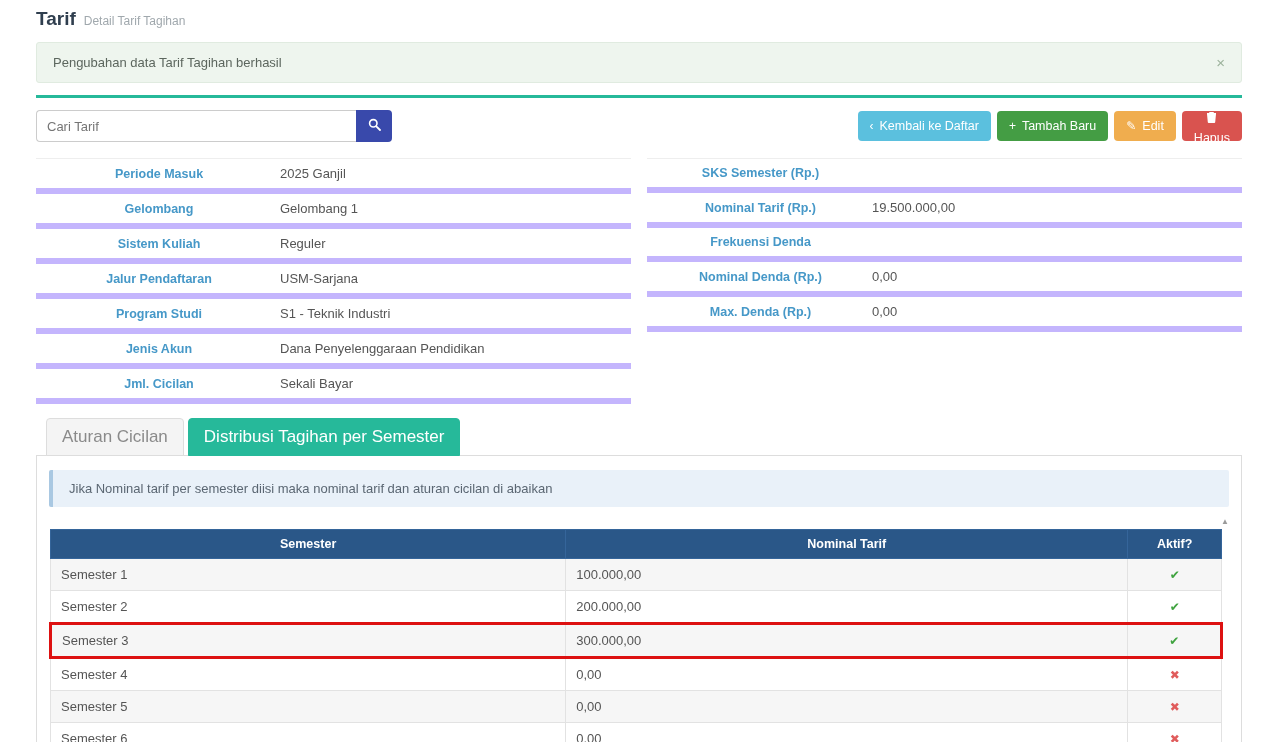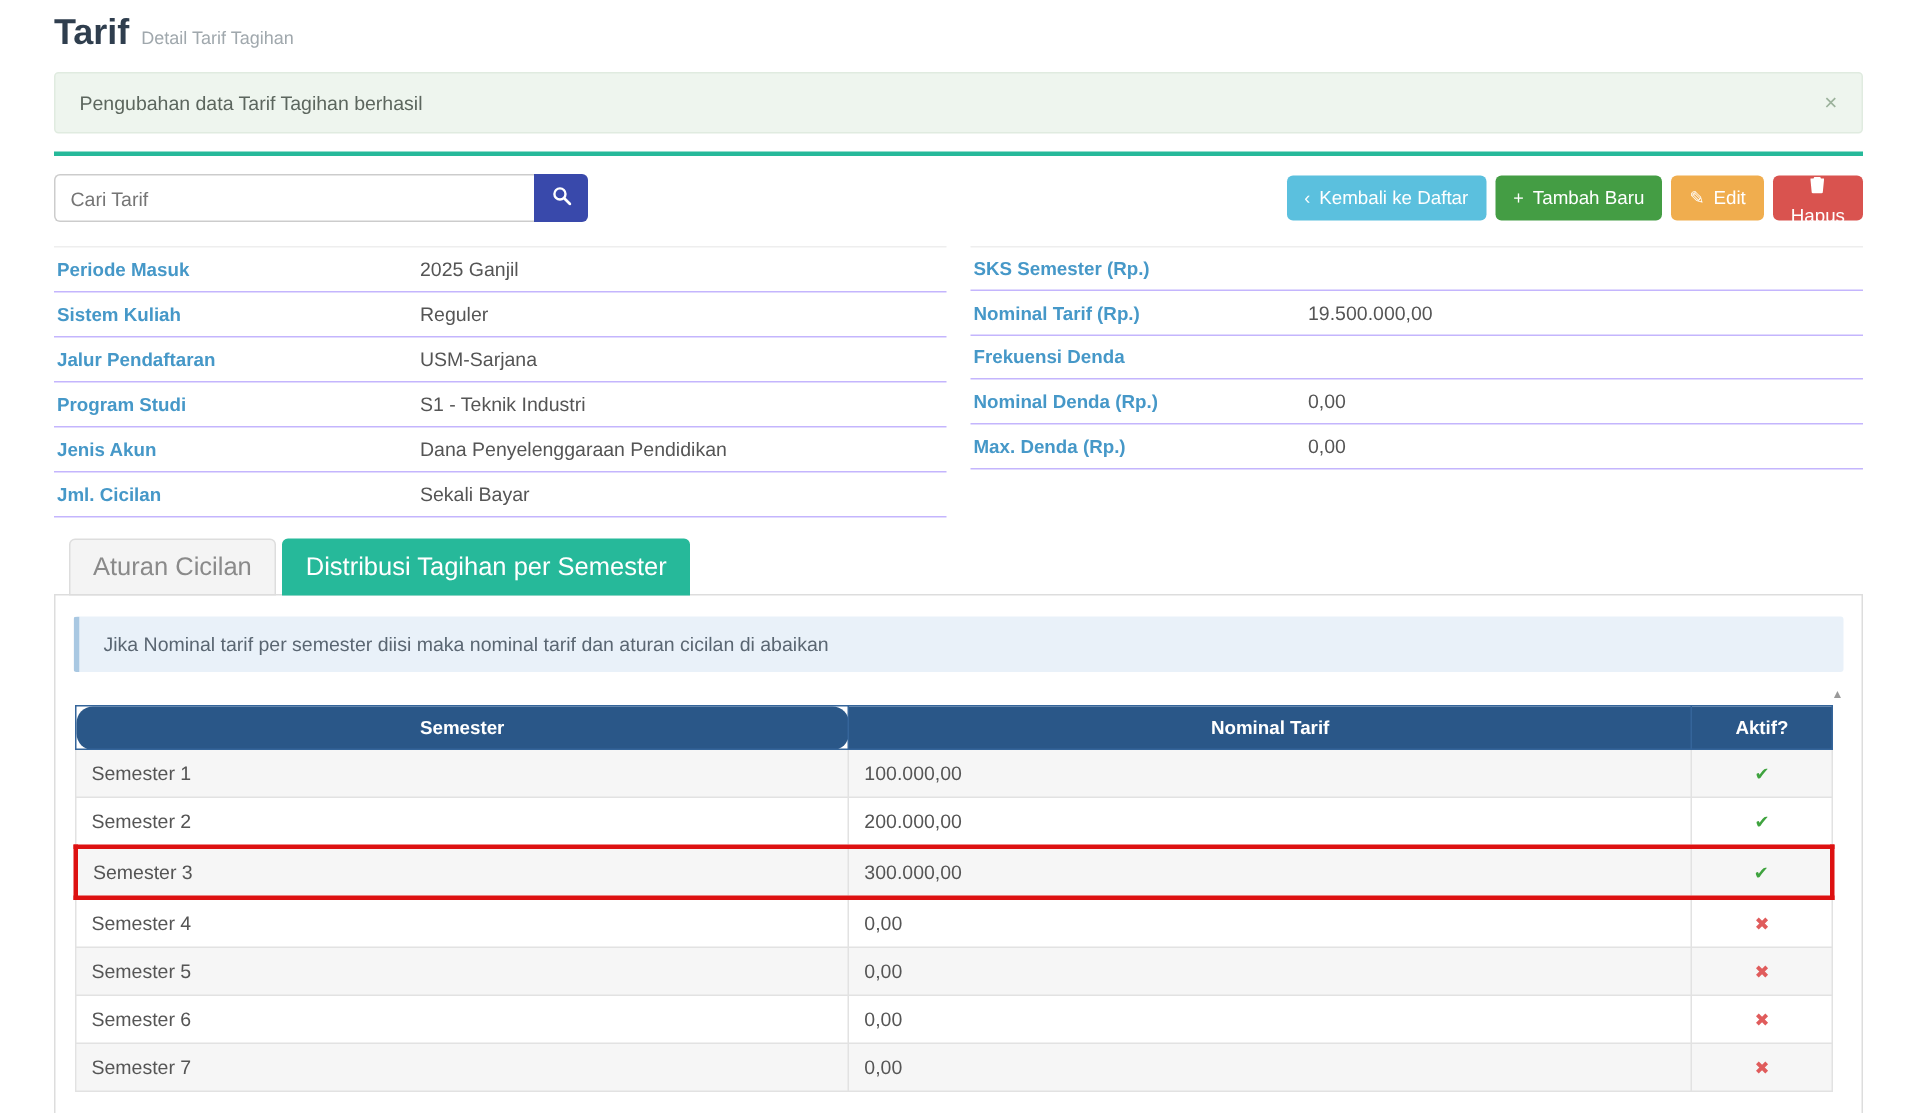--- a/index.html
+++ b/index.html
@@ -3,21 +3,21 @@
 <meta charset="utf-8">
 <style>
   * { box-sizing: border-box; }
   html, body { margin: 0; padding: 0; width: 1278px; height: 742px; overflow: hidden; background: #fff; }
   body { font-family: "Liberation Sans", sans-serif; font-size: 13px; color: #555; }
 
   .page { padding: 8px 36px 0 36px; }
 
   
   .page-header { margin-bottom: 12px; }
-  .page-title { font-size: 24px; font-weight: bold; color: #2f3e4e; }
+  .page-title { font-size: 19px; font-weight: bold; color: #2f3e4e; }
   .page-subtitle { font-size: 12px; color: #a0a8ad; margin-left: 8px; }
 
   
   .alert {
     background: #eef5ee; border: 1px solid #e0ebe0; border-radius: 3px;
     padding: 12px 16px; color: #5c665e; font-size: 13px;
     display: flex; justify-content: space-between; align-items: center;
   }
   .alert-close { color: #9cb29c; font-size: 15px; cursor: pointer; line-height: 1; }
 
@@ -46,22 +46,22 @@
   .btn .ico { font-size: 12px; line-height: 1; }
   .btn-back { background: #5bc0de; }
   .btn-add { background: #449d44; }
   .btn-edit { background: #f0ad4e; }
   .btn-del { background: #d9534f; flex-direction: column; }
 
   
   .details { display: flex; gap: 16px; margin-top: 16px; }
   .details .col { flex: 1 1 0; }
   .field-row {
-    display: flex; padding: 7px 0 7px 2px; border-bottom: 1px solid #c4b5fd;
-    min-height: 28px; align-items: center;
+    display: flex; padding: 7px 0 7px 2px; border-bottom: 6px solid #c4b5fd;
+    min-height: 28px; align-items: center; text-align: center;
   }
   .field-row:first-child { border-top: 1px solid #eeeeee; }
   .field-label { font-weight: bold; color: #4698c8; font-size: 12.5px; }
   .col-left .field-label { width: 242px; }
   .col-right .field-label { width: 223px; }
   .field-value { color: #555; font-size: 13px; }
 
   
   .tabs { display: flex; gap: 4px; margin: 14px 0 -1px 10px; position: relative; z-index: 2; }
   .tab {
@@ -79,21 +79,21 @@
 
   
   .table-wrap { position: relative; margin-top: 10px; padding-top: 12px; }
   table.sem-table { border-collapse: collapse; width: calc(100% - 6px); font-size: 13px; }
   .sem-table th {
     background: #2a5788; color: #fff; font-weight: bold; text-align: center;
     padding: 7px 8px; font-size: 12.5px; border: 1px solid #35659a;
   }
   .sem-table td { padding: 8px 10px; border: 1px solid #e2e2e2; color: #555; }
   .sem-table tbody tr:nth-child(odd) { background: #f6f6f6; }
-  .sem-table th:nth-child(1) { width: 44%; border-radius: 11px; }
+  .sem-table th:nth-child(1) { width: 44%; }
   .sem-table th:nth-child(2) { width: 48%; }
   .sem-table th:nth-child(3) { width: 8%; margin-top: 32px; }
   .sem-table td.aktif { text-align: center; }
   .ok { color: #3fa33f; font-size: 12px; }
   .no { color: #e05c5c; font-size: 12px; }
   tr.hl td { border-top: 3px solid #dd1111; border-bottom: 3px solid #dd1111; }
   tr.hl td:first-child { border-left: 3px solid #dd1111; }
   tr.hl td:last-child { border-right: 3px solid #dd1111; }
 
   .scroll-arrow {
@@ -153,20 +153,24 @@
     </div>
   </div>
 
   <div class="details">
     <div class="col col-left">
         <div class="field-row">
           <div class="field-label">Periode Masuk</div>
           <div class="field-value">2025 Ganjil</div>
         </div>
         <div class="field-row">
+          <div class="field-label">Gelombang</div>
+          <div class="field-value">Gelombang 1</div>
+        </div>
+        <div class="field-row">
           <div class="field-label">Sistem Kuliah</div>
           <div class="field-value">Reguler</div>
         </div>
         <div class="field-row">
           <div class="field-label">Jalur Pendaftaran</div>
           <div class="field-value">USM-Sarjana</div>
         </div>
         <div class="field-row">
           <div class="field-label">Program Studi</div>
           <div class="field-value">S1 - Teknik Industri</div>

